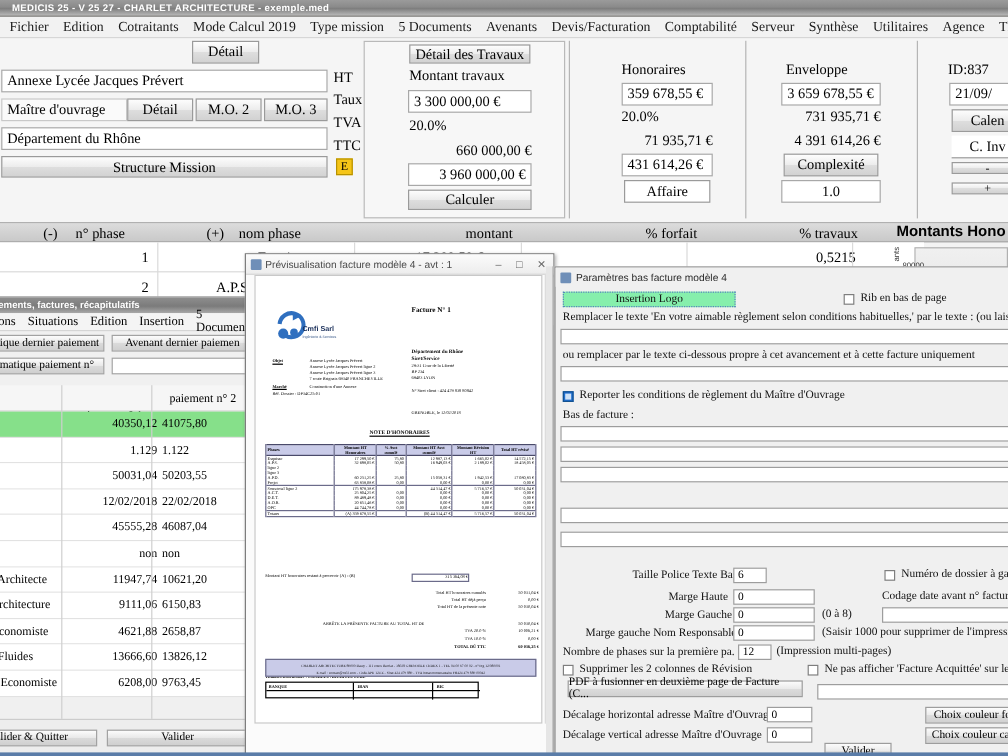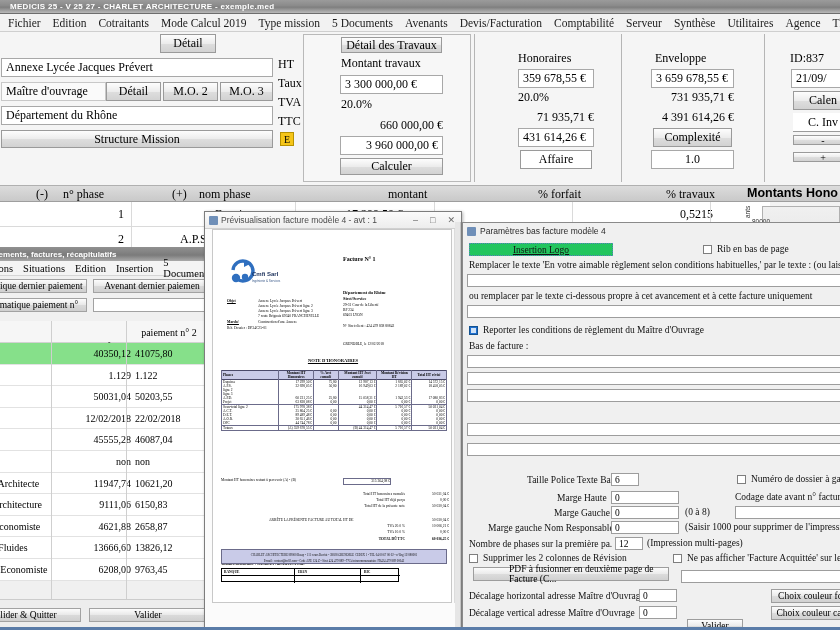--- a/index.html
+++ b/index.html
@@ -181,23 +181,23 @@
     cursor: pointer; color: #000;
   }
   .cbx {
     position: absolute; width: 9px; height: 9px; border: 1px solid #7e7e7e; background: #fff;
   }
   .cbx.on { background: #1f6fd0; border-color: #14528f; }
   .cbx.on:after {
     content: ""; position: absolute; left: 1px; top: 1px; width: 5px; height: 5px; background: #cfe2f7;
   }
   .dotted {
-    position: absolute; border: 1px dotted #5a7fc0; background: #22c55e;
+    position: absolute; border: 1px dotted #5a7fc0; background: #86efac;
     font-size: 9.5px; display: flex; align-items: center; justify-content: center;
-    color: #111; cursor: pointer; height: 13px; text-decoration: underline;
+    color: #111; cursor: pointer; height: 13px;
   }
   .edgebar { position: absolute; left: 455px; top: 222px; width: 6px; height: 408px; background: #e6e6e6; border-right:1px solid #c5c5c5;}
   .botstrip { position: absolute; left: 0; bottom: 0; width: 840px; height: 3px; background: #5a7ca8; }
 </style>
 </head>
 <body>
 
 <div id="root">
 
   <div class="titlebar">
@@ -649,21 +649,21 @@
 
     <div class="row" style="left:6px;top:316px;">Nombre de phases sur la première pa.</div>
     <div class="pinp" style="left:152px;top:314px;width:28px;padding-left:3px;font-size:9.5px;line-height:13px;">12</div>
     <div class="row" style="left:184px;top:315px;">(Impression multi-pages)</div>
 
     <div class="cbx" style="left:6px;top:331px;"></div>
     <div class="row" style="left:20px;top:330px;">Supprimer les 2 colonnes de Révision</div>
     <div class="cbx" style="left:210px;top:331px;"></div>
     <div class="row" style="left:224px;top:330px;">Ne pas afficher 'Facture Acquittée' sur les</div>
 
-    <div class="pbtn2" style="left:10px;top:344px;width:196px;padding-left:35px;">PDF à fusionner en deuxième page de Facture (C...</div>
+    <div class="pbtn2" style="left:10px;top:344px;width:196px;">PDF à fusionner en deuxième page de Facture (C...</div>
     <div class="pinp" style="left:218px;top:347px;width:174px;"></div>
 
     <div class="row" style="left:6px;top:368px;">Décalage horizontal adresse Maître d'Ouvrage</div>
     <div class="pinp" style="left:176px;top:366px;width:38px;padding-left:3px;font-size:9.5px;line-height:13px;">0</div>
     <div class="pbtn2" style="left:308px;top:366px;width:88px;">Choix couleur fond</div>
 
     <div class="row" style="left:6px;top:385px;">Décalage vertical adresse Maître d'Ouvrage</div>
     <div class="pinp" style="left:176px;top:383px;width:38px;padding-left:3px;font-size:9.5px;line-height:13px;">0</div>
     <div class="pbtn2" style="left:308px;top:383px;width:88px;">Choix couleur cadre</div>
 

